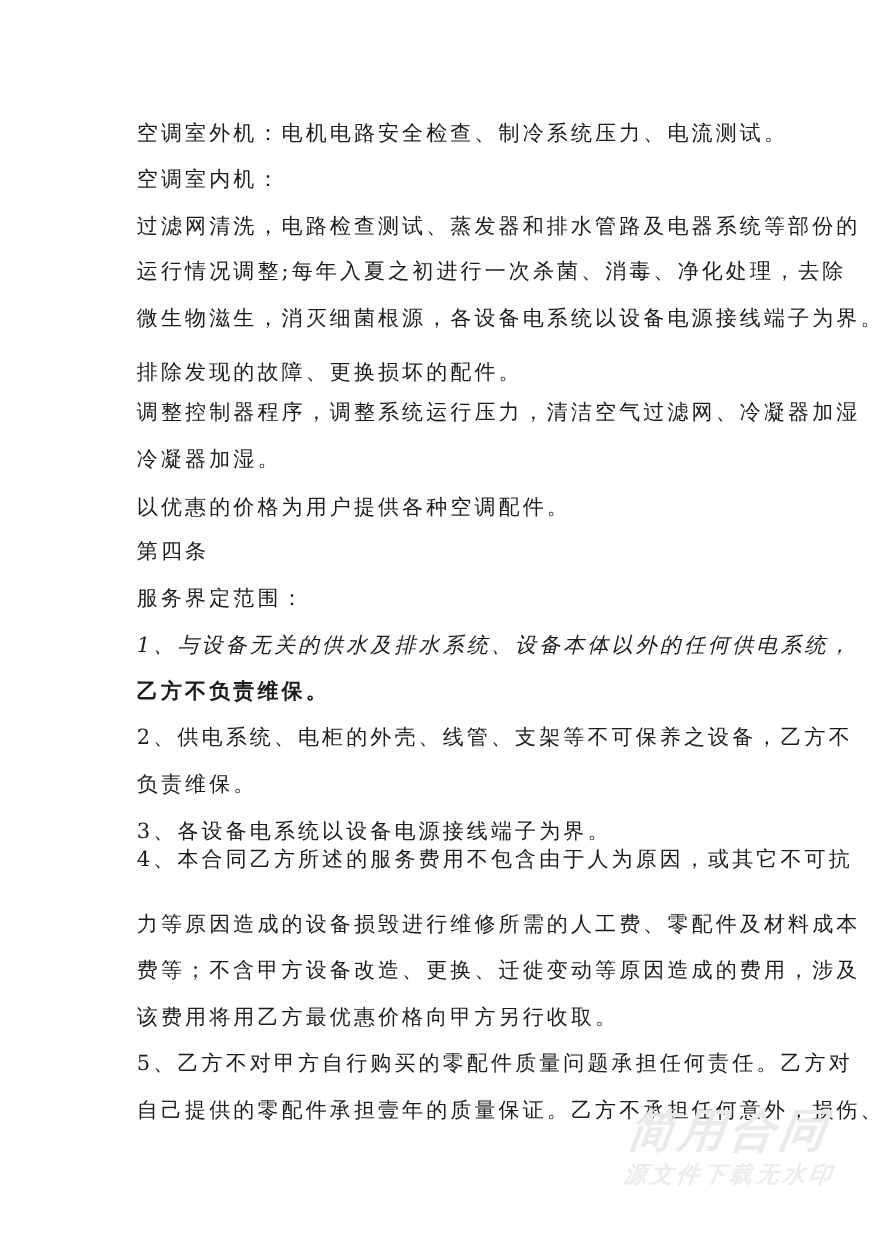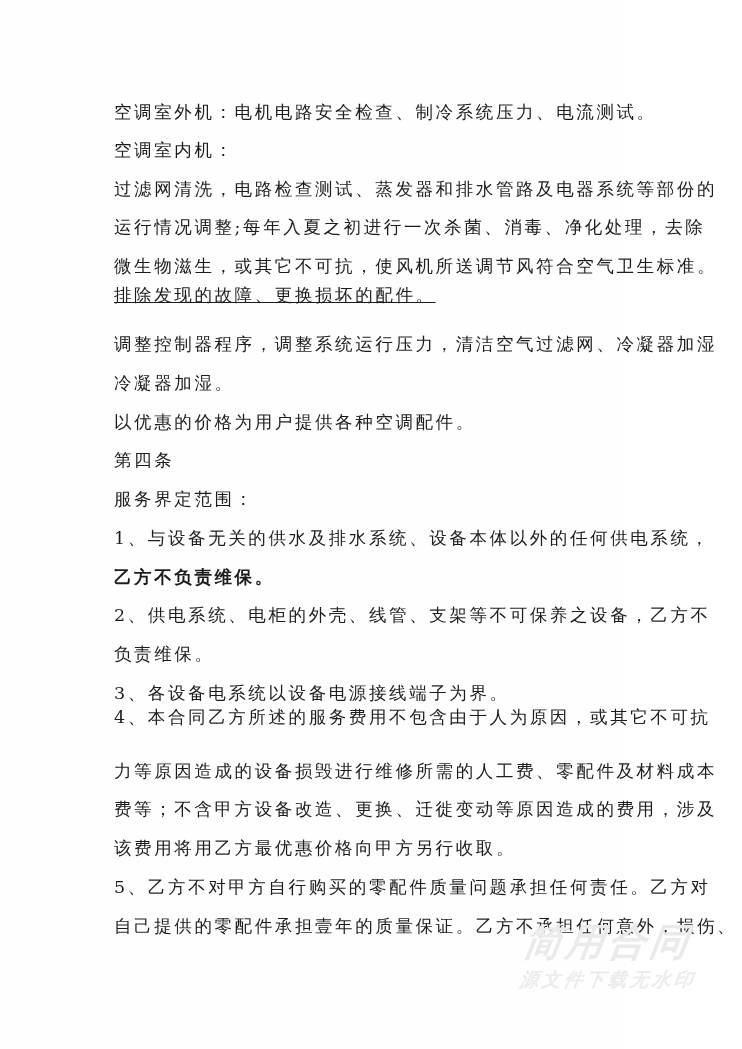--- a/index.html
+++ b/index.html
@@ -64,28 +64,28 @@
   </style>
 </head>
 <body>
 
 <div class="page">
   <div id="lines">
       <div class="line" style="top: 101px;">空调室外机：电机电路安全检查、制冷系统压力、电流测试。</div>
       <div class="line" style="top: 139px;">空调室内机：</div>
       <div class="line" style="top: 178px;">过滤网清洗，电路检查测试、蒸发器和排水管路及电器系统等部份的</div>
       <div class="line" style="top: 216px;">运行情况调整;每年入夏之初进行一次杀菌、消毒、净化处理，去除</div>
-      <div class="line" style="top: 255px;">微生物滋生，或其它不可抗，使风机所送调节风符合空气卫生标准。</div>
-      <div class="line" style="top: 284px; text-decoration: underline;">排除发现的故障、更换损坏的配件。</div>
+      <div class="line" style="top: 255px;">微生物滋生，消灭细菌根源，各设备电系统以设备电源接线端子为界。</div>
+      <div class="line" style="top: 300px;">排除发现的故障、更换损坏的配件。</div>
       <div class="line" style="top: 333px;">调整控制器程序，调整系统运行压力，清洁空气过滤网、冷凝器加湿</div>
       <div class="line" style="top: 372px;">冷凝器加湿。</div>
       <div class="line" style="top: 411px; font-family: Liberation Serif, serif;">以优惠的价格为用户提供各种空调配件。</div>
       <div class="line" style="top: 449px;">第四条</div>
       <div class="line" style="top: 488px;">服务界定范围：</div>
-      <div class="line" style="top: 527px;">1、与设备无关的供水及排水系统、设备本体以外的任何供电系统，</div>
+      <div class="line" style="top: 527px; font-style: italic;">1、与设备无关的供水及排水系统、设备本体以外的任何供电系统，</div>
       <div class="line" style="top: 566px; font-weight: bold;">乙方不负责维保。</div>
       <div class="line" style="top: 604px;">2、供电系统、电柜的外壳、线管、支架等不可保养之设备，乙方不</div>
       <div class="line" style="top: 643px;">负责维保。</div>
       <div class="line" style="top: 682px;">3、各设备电系统以设备电源接线端子为界。</div>
       <div class="line" style="top: 706px;">4、本合同乙方所述的服务费用不包含由于人为原因，或其它不可抗</div>
       <div class="line" style="top: 760px;">力等原因造成的设备损毁进行维修所需的人工费、零配件及材料成本</div>
       <div class="line" style="top: 798px;">费等；不含甲方设备改造、更换、迁徙变动等原因造成的费用，涉及</div>
       <div class="line" style="top: 837px;">该费用将用乙方最优惠价格向甲方另行收取。</div>
       <div class="line" style="top: 876px;">5、乙方不对甲方自行购买的零配件质量问题承担任何责任。乙方对</div>
       <div class="line" style="top: 915px;">自己提供的零配件承担壹年的质量保证。乙方不承担任何意外，损伤、</div>

